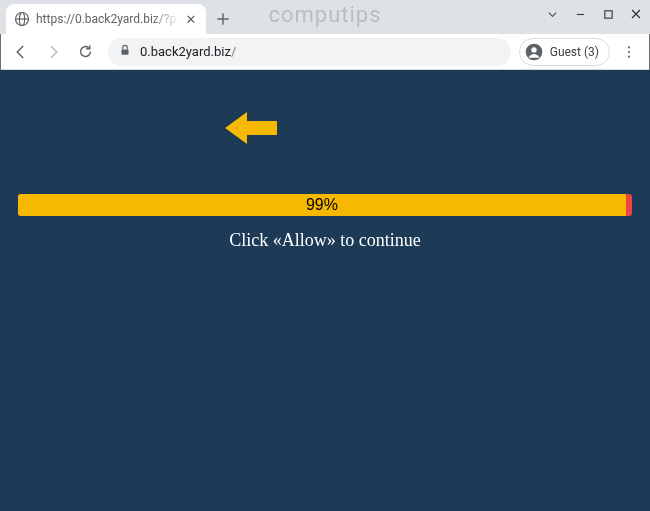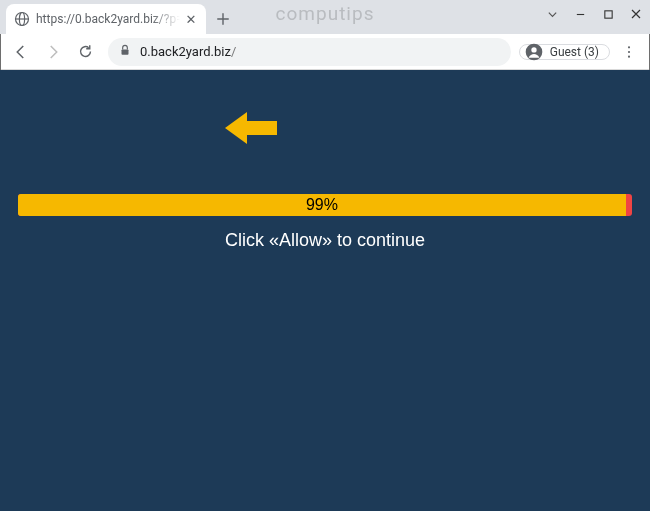--- a/index.html
+++ b/index.html
@@ -18,21 +18,21 @@
       display: flex;
       align-items: flex-end;
       position: relative;
     }
     .watermark {
       position: absolute;
       top: 2px;
       left: 50%;
       transform: translateX(-50%);
       color: #b9bcc0;
-      font-size: 19px;
+      font-size: 22px;
       font-weight: 400;
       letter-spacing: 1px;
       pointer-events: none;
     }
     .window-controls {
       position: absolute;
       right: 0;
       top: 0;
       display: flex;
       align-items: center;
@@ -129,21 +129,21 @@
       margin: 0 6px;
       font-size: 13px;
       color: #202124;
     }
     .lock { margin-right: 8px; color: #5f6368; flex-shrink: 0; }
     .url-host { color: #202124; }
     .url-path { color: #7a7a7a; }
     .guest-chip {
       display: flex;
       align-items: center;
-      height: 16px;
+      height: 28px;
       border: 1px solid #dadce0;
       border-radius: 14px;
       padding: 0 10px 0 4px;
       font-size: 12px;
       color: #3c4043;
       margin-right: 2px;
       gap: 6px;
     }
     .guest-avatar {
       width: 20px; height: 20px;
@@ -191,20 +191,21 @@
     }
     .msg {
       position: absolute;
       top: 160px;
       left: 0;
       right: 0;
       text-align: center;
       font-size: 18px;
       color: #fff;
       font-weight: 400;
+      font-family: Liberation Serif, serif;
     }
     .outer-border {
       position: absolute;
       inset: 0;
       border: 1px solid #6e6e6e;
       pointer-events: none;
     }
     .scrollbar {
       position: absolute;
       right: 0;

